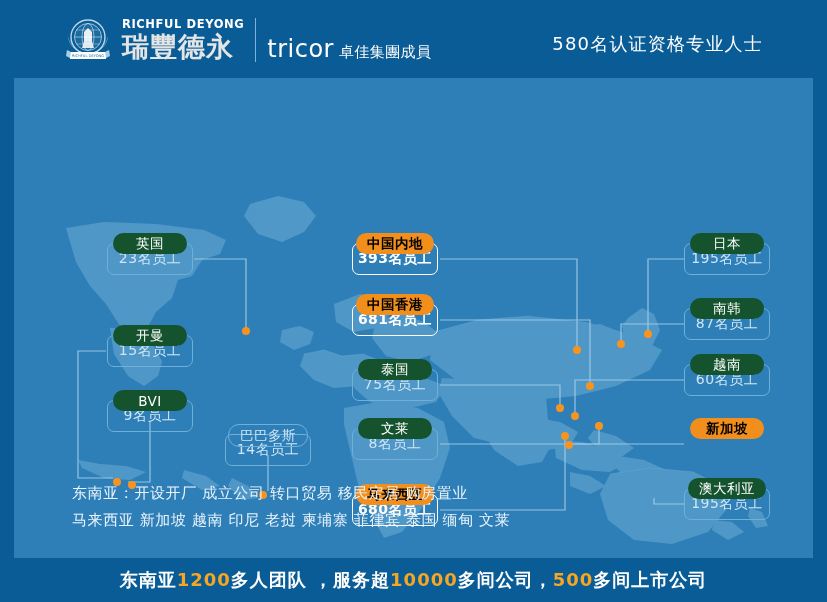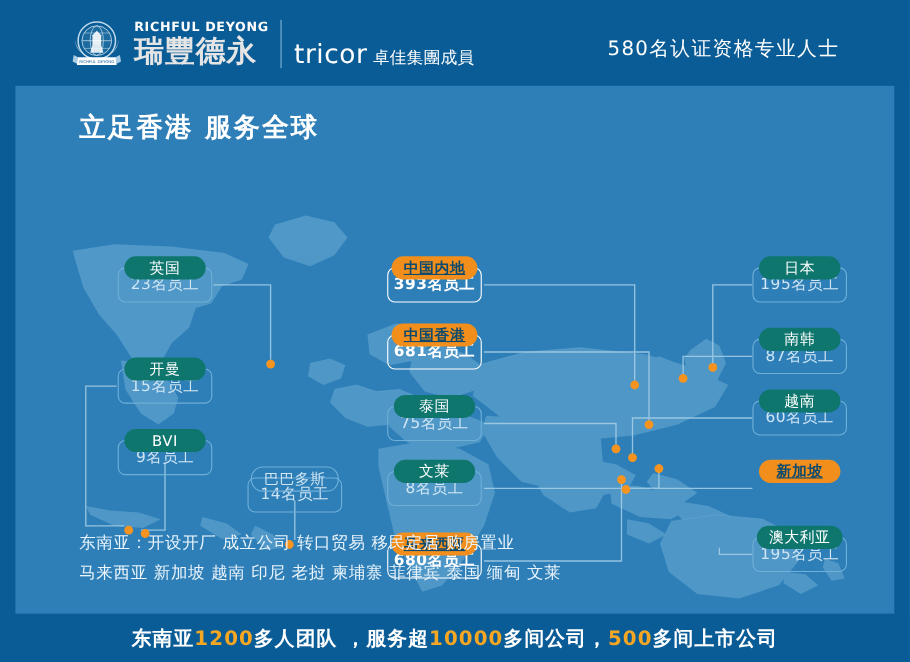--- a/index.html
+++ b/index.html
@@ -94,24 +94,24 @@
     letter-spacing:0.5px;
   }
   .label-pill{
     position:absolute;left:50%;top:0;transform:translateX(-50%);
     height:21px;min-width:52px;padding:0 11px;
     border-radius:11px;
     display:flex;align-items:center;justify-content:center;
     color:#ffffff;font-size:13.5px;white-space:nowrap;
     letter-spacing:0.5px;
     z-index:3;
-    background:#0f766e;
-  }
-  
-  .label-card.hl .label-pill{background:#f28f1c;color:#0c4a6e;font-weight:bold;text-decoration:underline;}
+    background:#14532d;
+  }
+  
+  .label-card.hl .label-pill{background:#f28f1c;color:#000000;font-weight:bold;}
   .label-card.hl .label-box{border-color:#ffffff;color:#ffffff;font-weight:bold;}
   
   .label-card.outline .label-pill{background:transparent;border:1px solid #6fb0d8;color:#cfe5f3;}
 
   
   #notes{
     position:absolute;left:58px;top:402px;
     color:#eaf4fb;font-size:15px;line-height:27px;letter-spacing:0.6px;
     white-space:nowrap;
   }
@@ -321,21 +321,20 @@
       </div>
       <div class="label-card hl" style="left: 713px; top: 340px;">
         <div class="label-pill">新加坡</div>
       </div>
       <div class="label-card" style="left: 713px; top: 400px;">
         <div class="label-box">195名员工</div>
         <div class="label-pill">澳大利亚</div>
       </div>
     </div>
 
-  <div id="panel-title">立足香港  服务全球</div>
 
   <div id="notes">
     <div>东南亚：开设开厂  成立公司  转口贸易  移民定居  购房置业</div>
     <div>马来西亚  新加坡  越南  印尼  老挝  柬埔寨  菲律宾  泰国  缅甸  文莱</div>
   </div>
 </div>
 
 <div id="footer">
   <div id="footer-text"><span>东南亚</span><b>1200</b><span>多人团队 ，服务超</span><b>10000</b><span>多间公司，</span><b>500</b><span>多间上市公司</span></div>
 </div>

